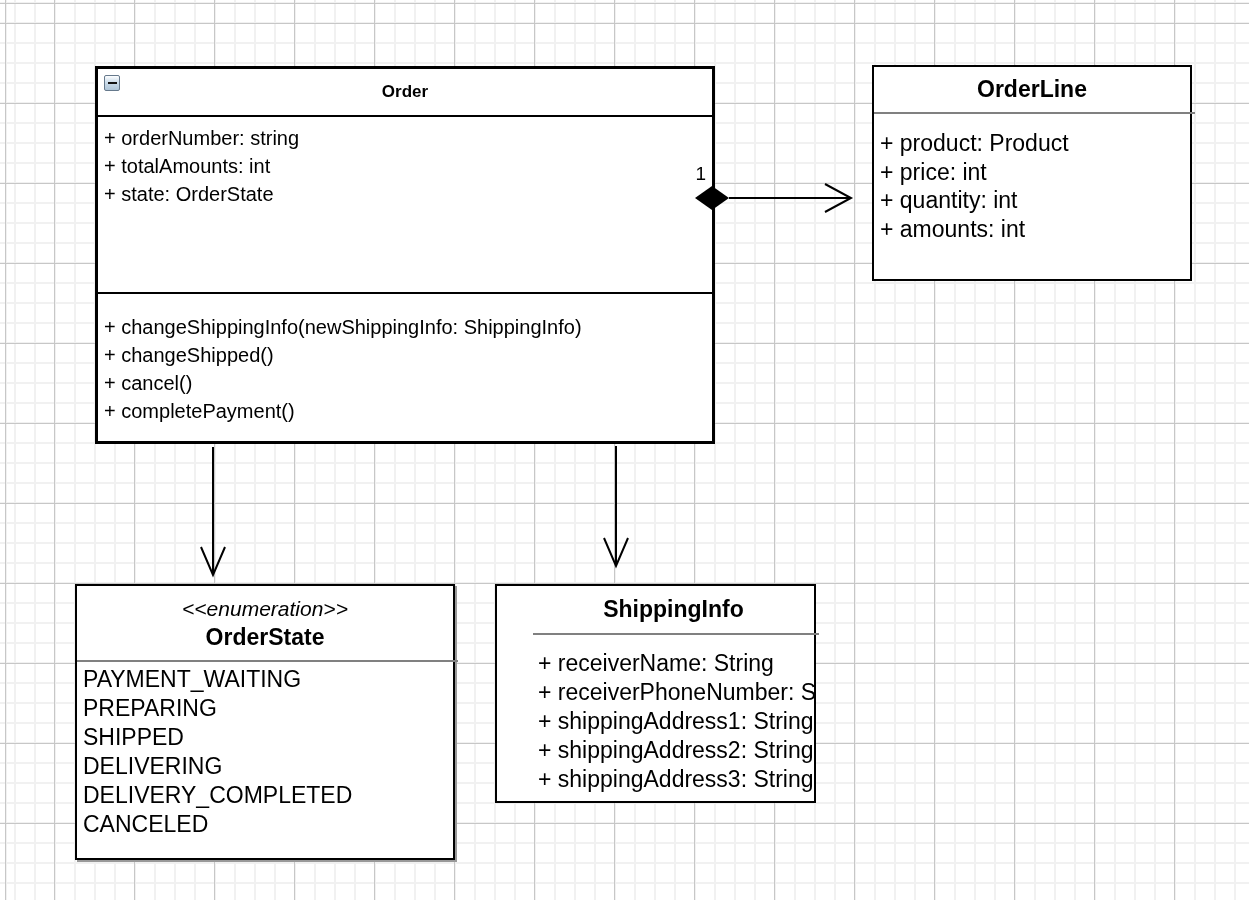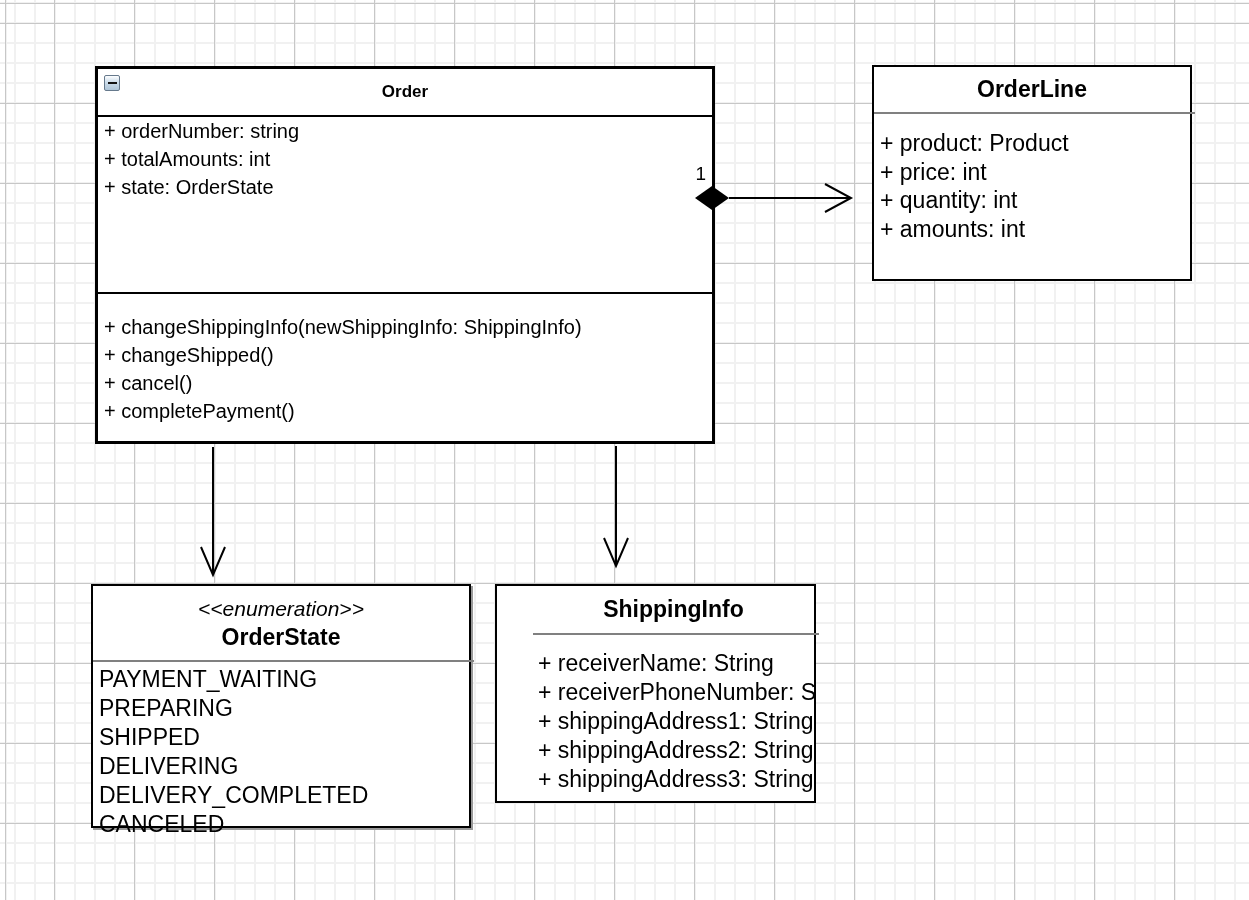--- a/index.html
+++ b/index.html
@@ -24,40 +24,40 @@
   .divider { height:2px; background:#000; }
   .divider.gray { background:#808080; width:calc(100% + 5px); }
   .member { white-space:nowrap; overflow:hidden; }
   .section { overflow:hidden; }
 
   
   #order { left:95px; top:66px; width:620px; height:378px; border-width:3px; }
   #order .header { height:46px; }
   #order .title { font-size:17px; }
   #order .member { font-size:20px; line-height:28px; }
-  #order .attrs { height:175px; padding:0 0 0 6px; }
+  #order .attrs { height:175px; padding:7px 0 0 6px; }
   #order .methods { height:147px; padding:19px 0 0 6px; }
 
   .collapse-btn {
     position:absolute; left:6px; top:6px; width:16px; height:16px;
     border:1px solid #66798c; border-radius:2px;
     background:linear-gradient(180deg,#fdfeff 0%,#cbdcea 45%,#aec5d8 100%);
     display:flex; align-items:center; justify-content:center;
   }
   .minus-shape { width:9px; height:2px; background:#111; }
 
   
   #orderline { left:855px; top:65px; width:320px; height:216px;margin-left:17px; }
   #orderline .header { height:45px; }
   #orderline .title { font-size:23px; }
   #orderline .attrs { height:127px; padding:15px 0 0 6px;border-radius:31px; }
   #orderline .member { font-size:23px; line-height:28.5px; }
 
   
-  #orderstate { left:91px; top:584px; width:380px; height:244px; box-shadow:2px 2px 0 0 #999999; }
+  #orderstate { left:75px; top:584px; width:380px; height:276px; box-shadow:2px 2px 0 0 #999999; }
   #orderstate .header { height:74px; }
   #orderstate .stereotype { font-size:21px; line-height:28px; }
   #orderstate .title { font-size:23px; line-height:28px; }
   #orderstate .values { height:196px; padding:3px 0 0 6px; }
   #orderstate .member { font-size:23px; line-height:29px; }
 
   
   #shippinginfo { left:495px; top:584px; width:321px; height:219px;padding-left:36px; }
   #shippinginfo .header { height:47px; }
   #shippinginfo .title { font-size:23px; }

